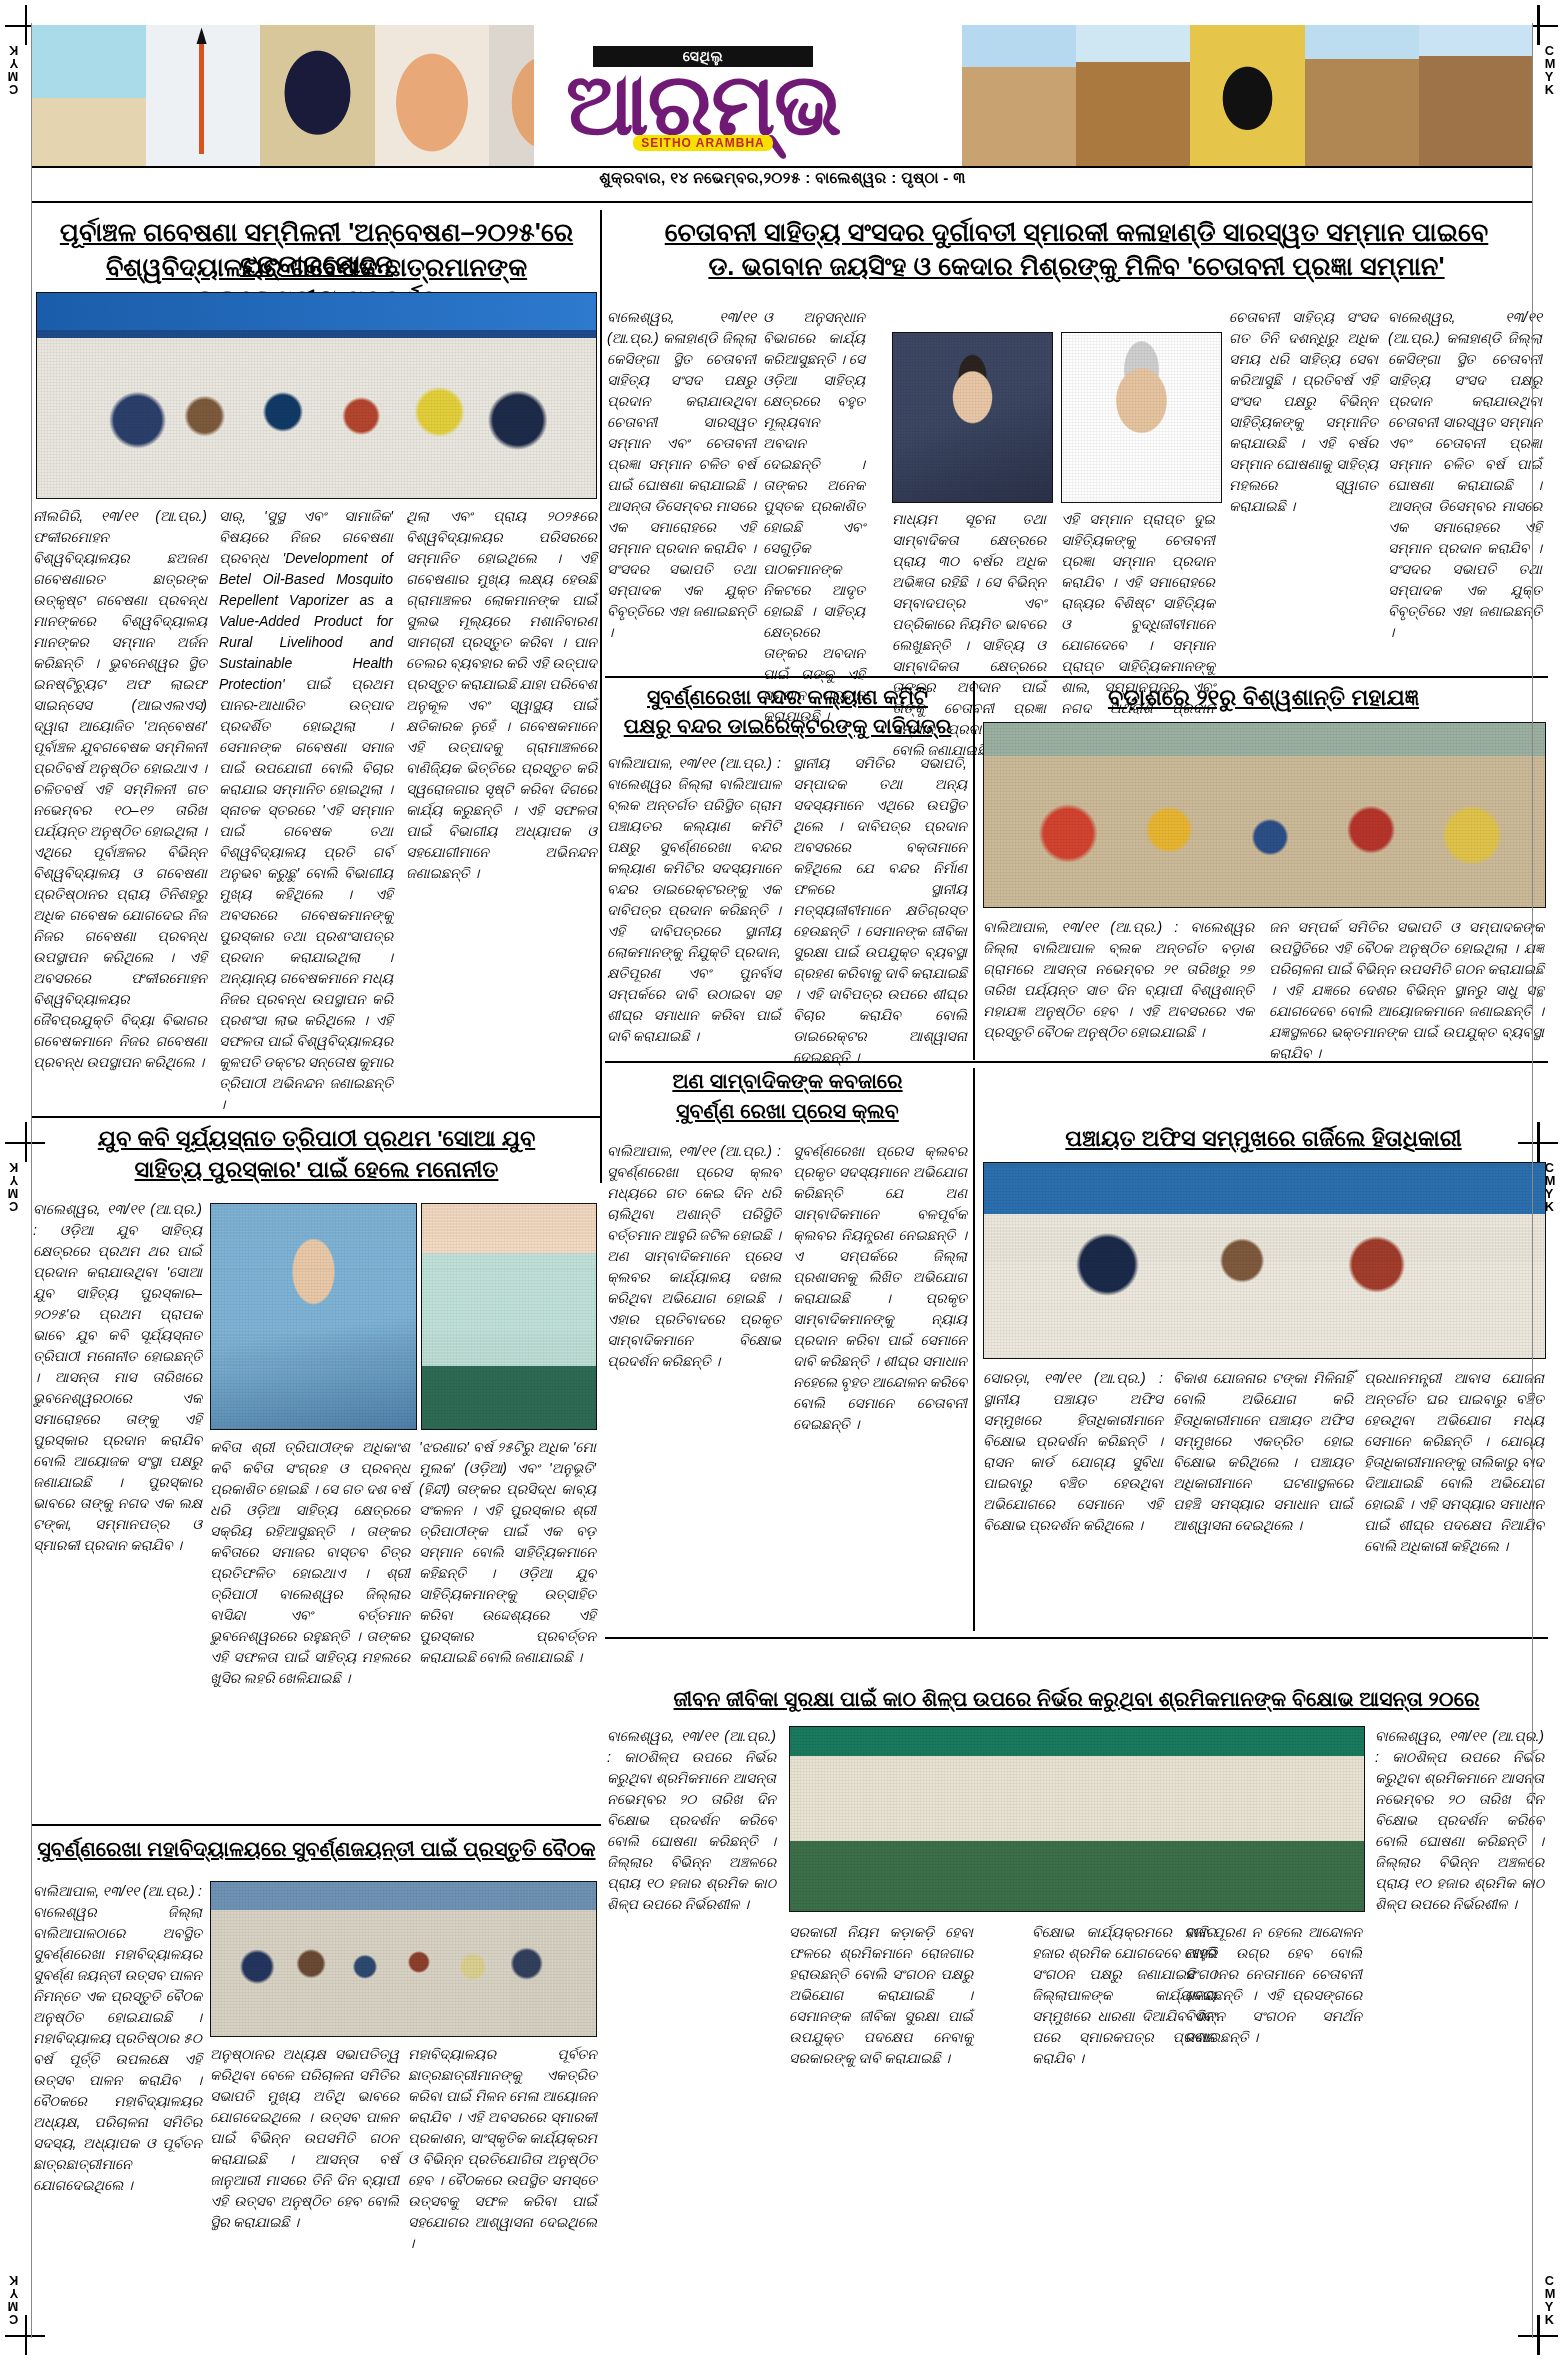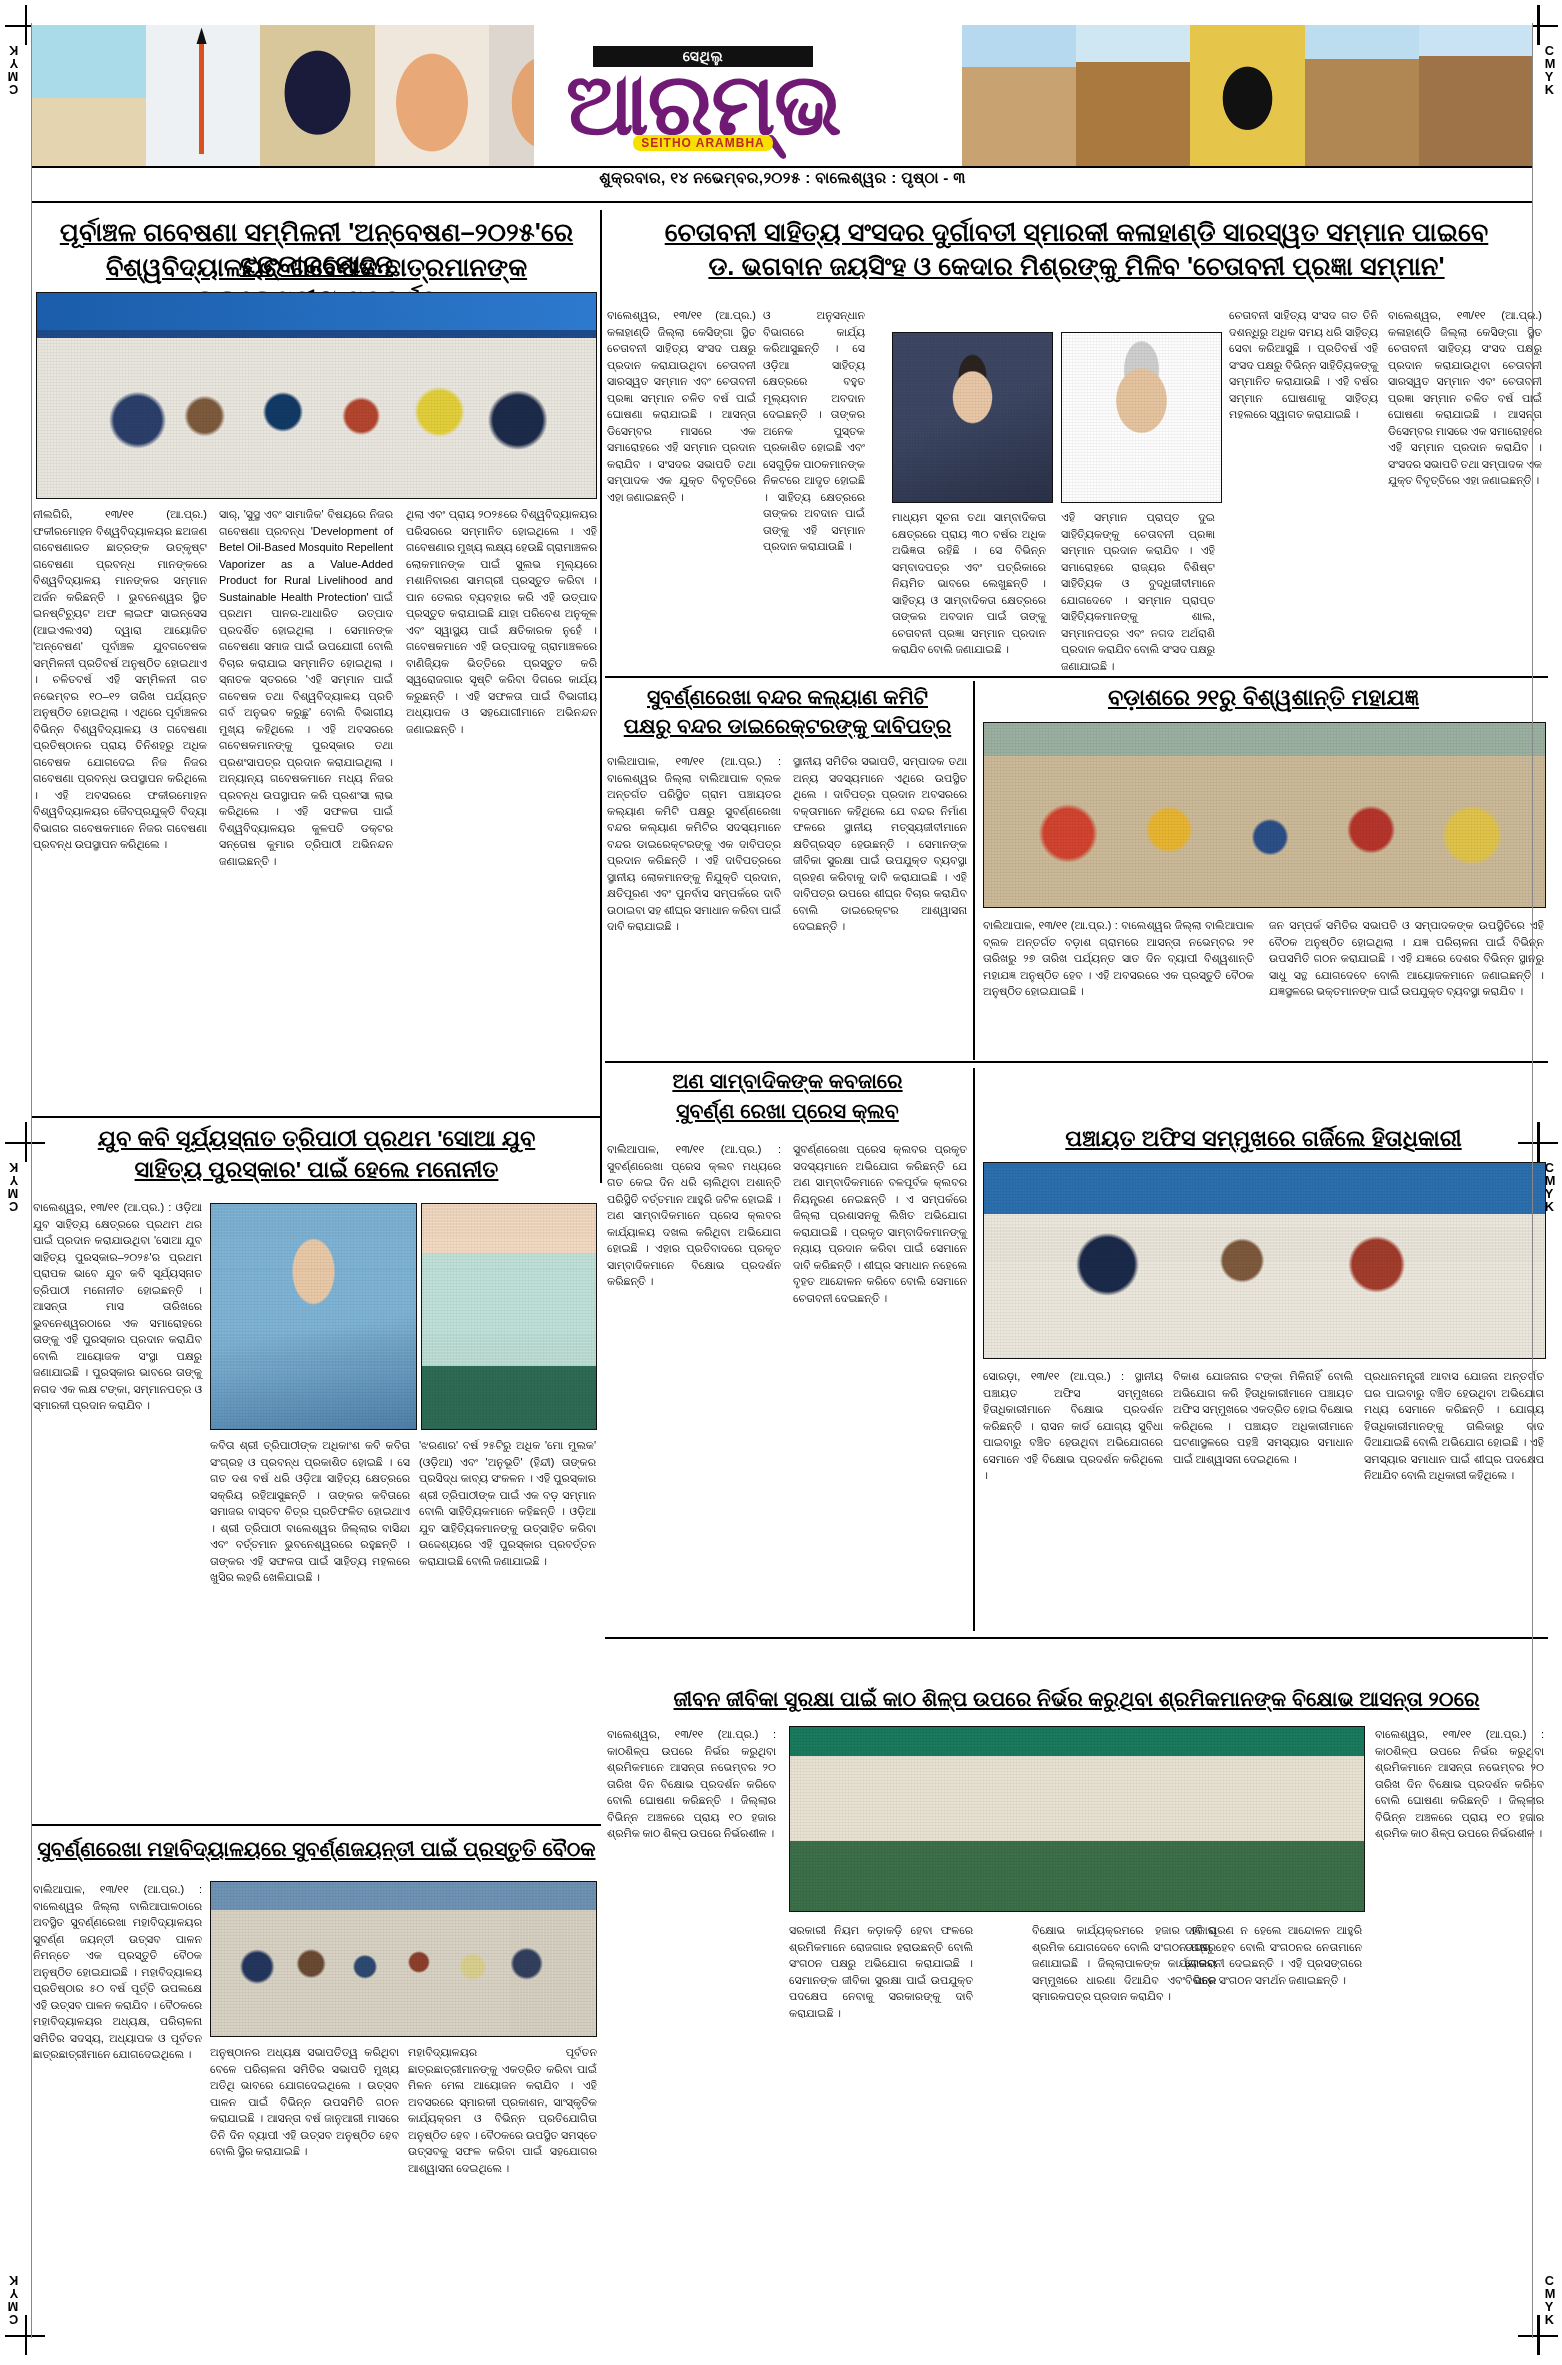--- a/index.html
+++ b/index.html
@@ -34,22 +34,22 @@
   .rule.h{height:1.5px;}
   .rule.v{width:1.5px;}
 
   
   .hl{position:absolute;text-align:center;font-weight:900;color:#000;line-height:1.26;text-decoration:underline;}
   .hl.h1{font-size:25.6px;}
   .hl.h2{font-size:22.5px;}
   .hl.h3{font-size:20.5px;}
 
   
-  .col{position:absolute;font-size:11px;line-height:1.5;text-align:justify;
-       text-justify:inter-word;word-spacing:-0.5px;hyphens:none;}
+  .col{position:absolute;font-size:14px;line-height:1.5;text-align:justify;
+       text-justify:inter-word;word-spacing:-0.5px;hyphens:none;font-style:italic;}
 
   
   .photo{position:absolute;border:1px solid #111;overflow:hidden;background:#c9d4dc;}
   .photo .inner{position:absolute;inset:0;}
 
   
   .grp-a{background:
      radial-gradient(circle at 18% 62%, #2b3f6b 0 5%, transparent 6%),
      radial-gradient(circle at 30% 60%, #7d5a3c 0 4%, transparent 5%),
      radial-gradient(circle at 44% 58%, #123a66 0 5%, transparent 6%),

